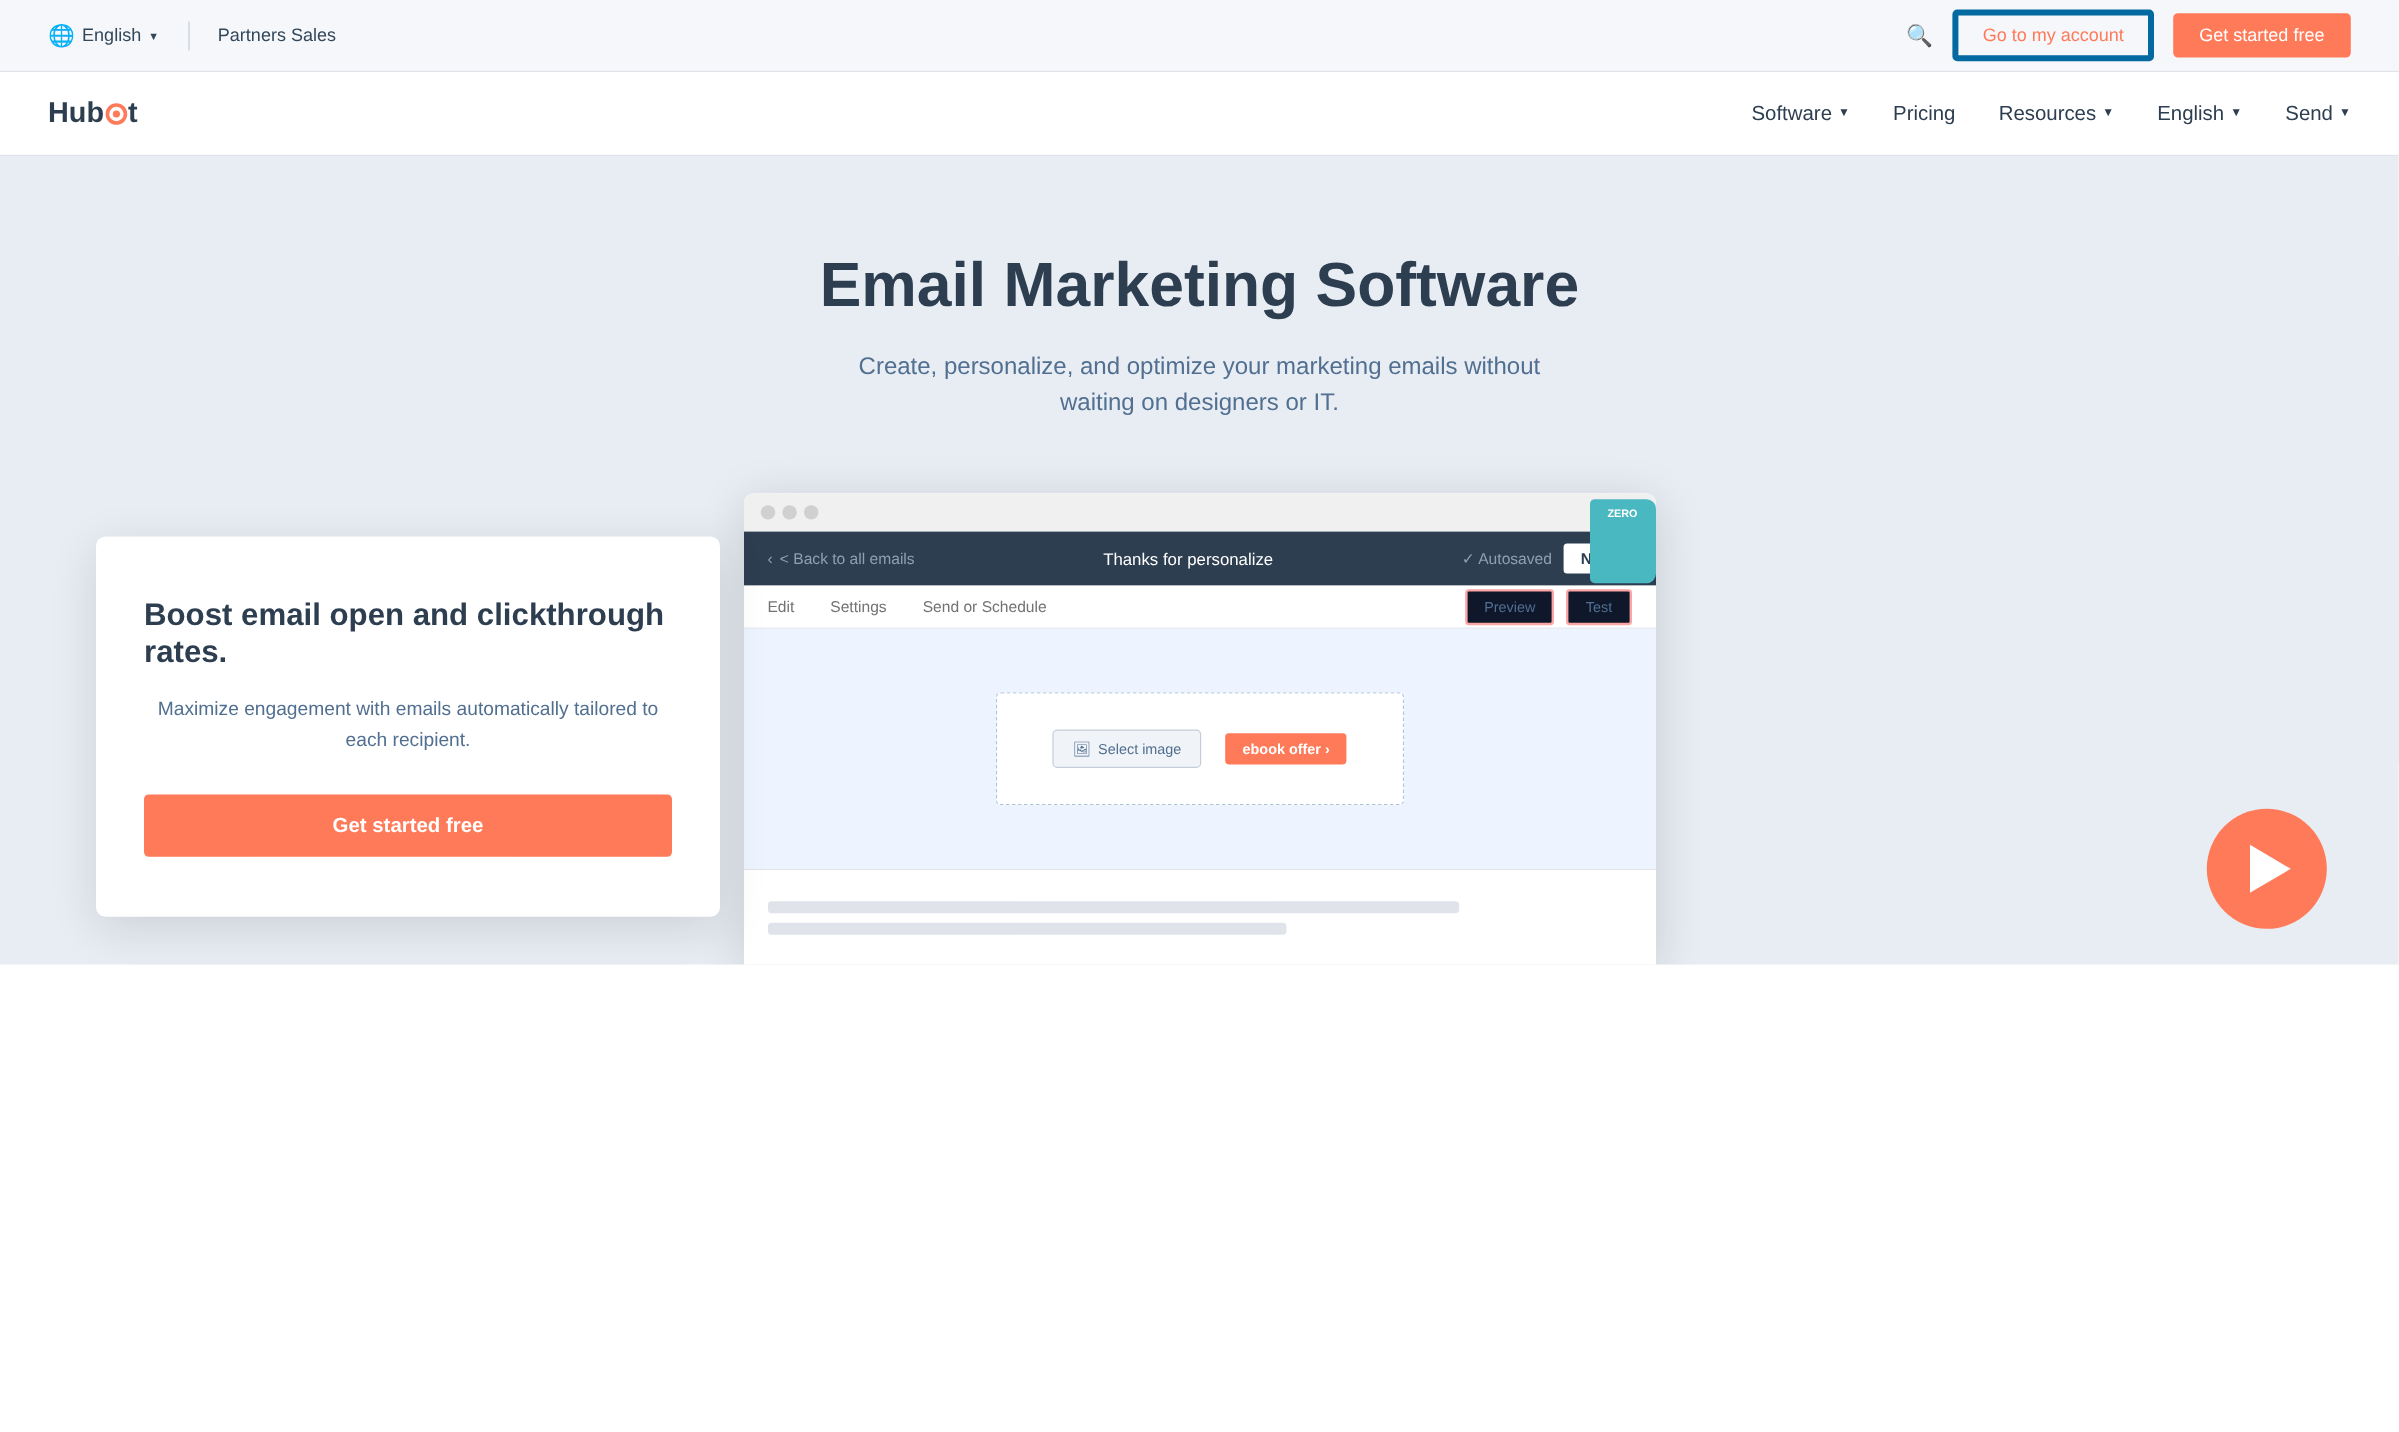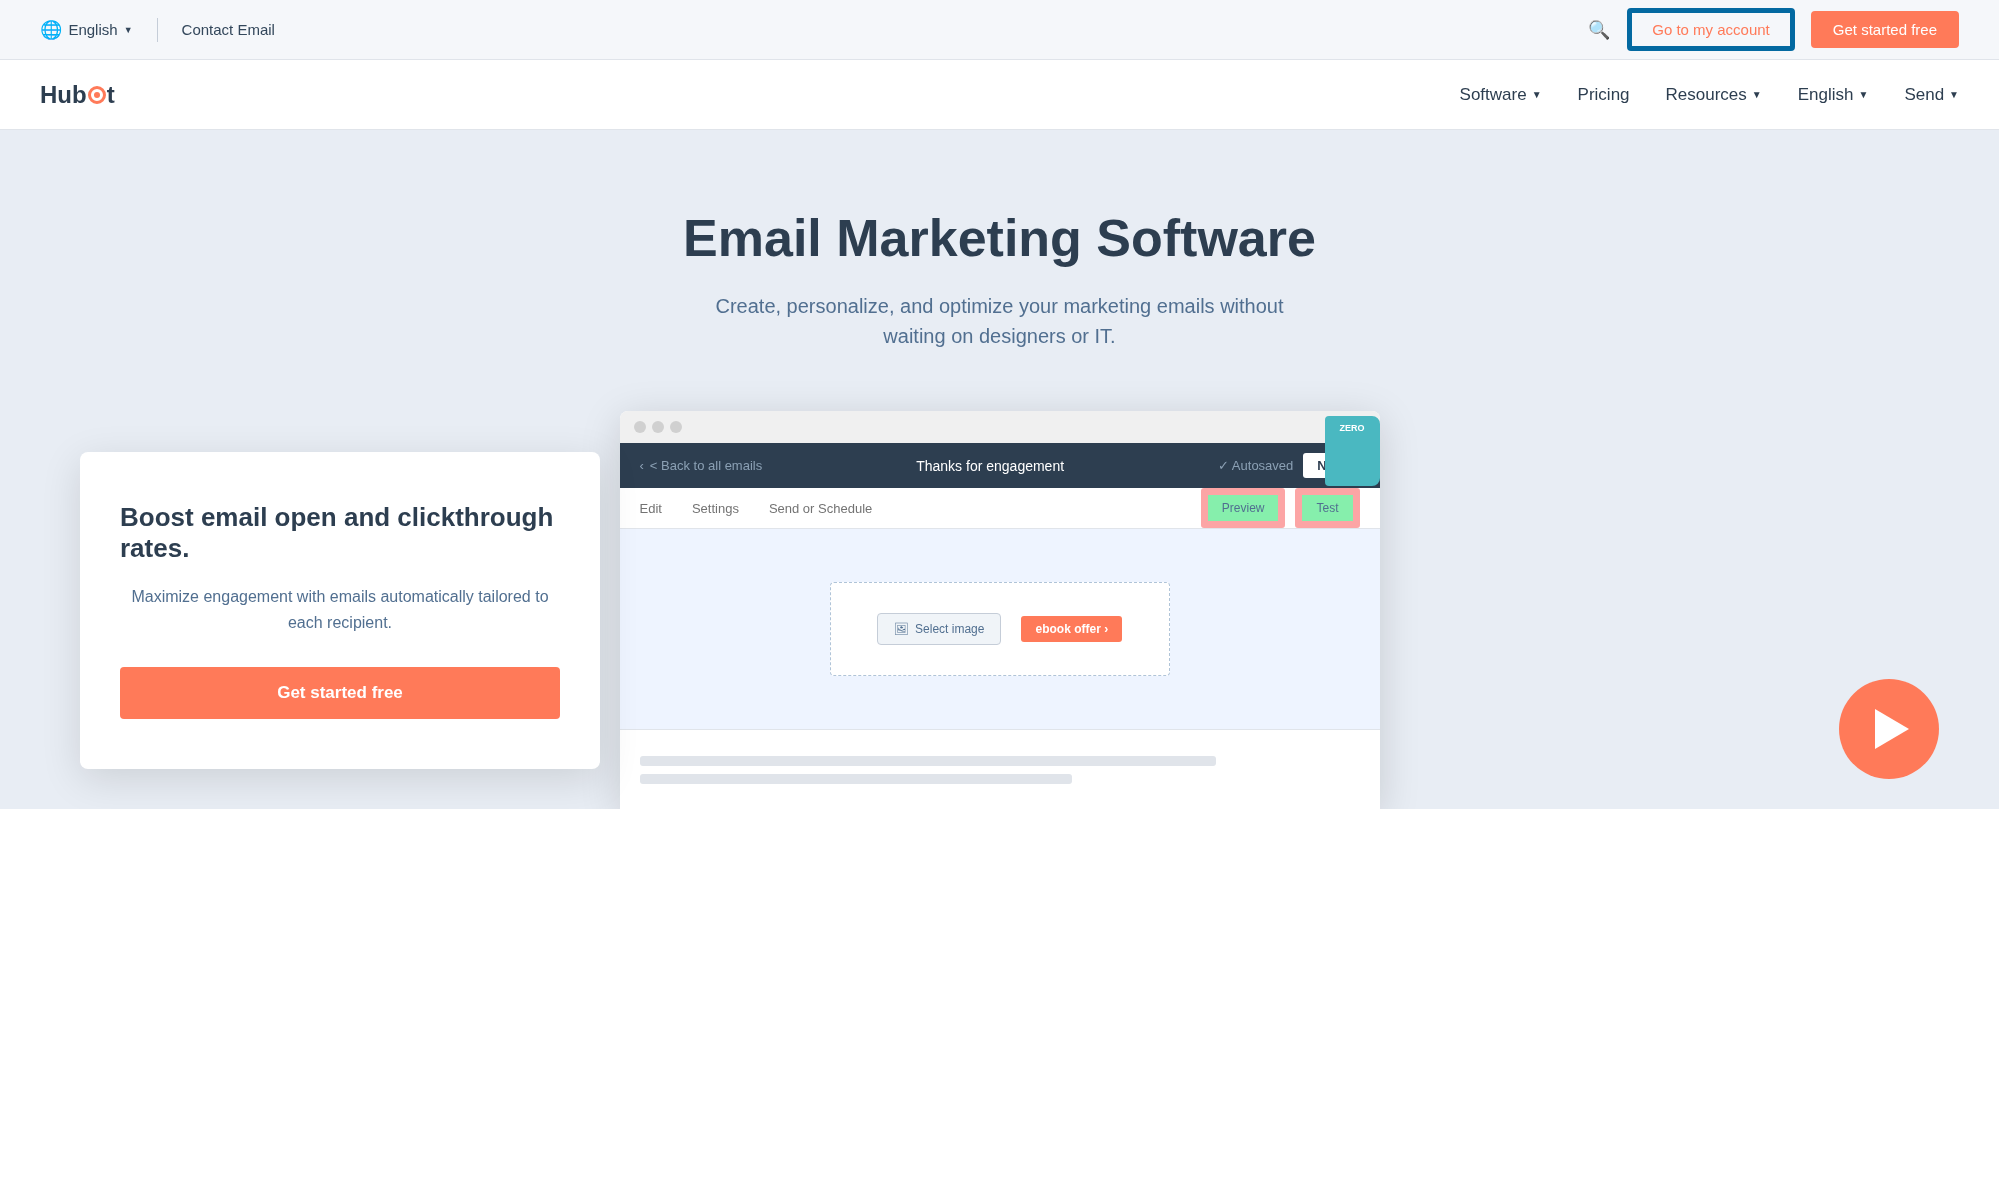--- a/index.html
+++ b/index.html
@@ -236,22 +236,22 @@
       font-size: 13px;
       color: #737373;
       cursor: pointer;
     }
     .tabs-right {
       display: flex;
       gap: 10px;
     }
     .preview-btn, .test-btn {
       padding: 6px 14px;
-      border: 7px solid #fca5a5;
-      background: #86efac;
+      border: 2px solid #fca5a5;
+      background: #0f172a;
       border-radius: 3px;
       font-size: 12px;
       color: #516f90;
       cursor: pointer;
     }
     .email-canvas {
       background: #eef4ff;
       min-height: 200px;
       padding: 20px;
       display: flex;
@@ -399,21 +399,21 @@
 <body>
 
 <div class="top-bar">
   <div class="top-bar-left">
     <div class="lang-selector">
       <span style="font-size:18px;">🌐</span>
       <span>English</span>
       <span style="font-size:9px;">▼</span>
     </div>
     <div class="divider"></div>
-    <a class="contact-sales">Contact Email</a>
+    <a class="contact-sales">Partners Sales</a>
   </div>
   <div class="top-bar-right">
     <button class="search-icon-btn">
       <span>🔍</span>
     </button>
     <button class="btn-outline">Go to my account</button>
     <button class="btn-filled">Get started free</button>
   </div>
 </div>
 
@@ -454,21 +454,21 @@
     <div class="browser-chrome">
       <div class="browser-dot"></div>
       <div class="browser-dot"></div>
       <div class="browser-dot"></div>
     </div>
     <div class="browser-toolbar">
       <div class="toolbar-left">
         <span>‹</span>
         <span>&lt; Back to all emails</span>
       </div>
-      <div class="toolbar-center">Thanks for engagement</div>
+      <div class="toolbar-center">Thanks for personalize</div>
       <div class="toolbar-right">
         <span class="autosaved">✓ Autosaved</span>
         <button class="next-btn">Next</button>
       </div>
     </div>
     <div class="tabs-bar">
       <div class="tabs-left">
         <span class="tab">Edit</span>
         <span class="tab">Settings</span>
         <span class="tab">Send or Schedule</span>

